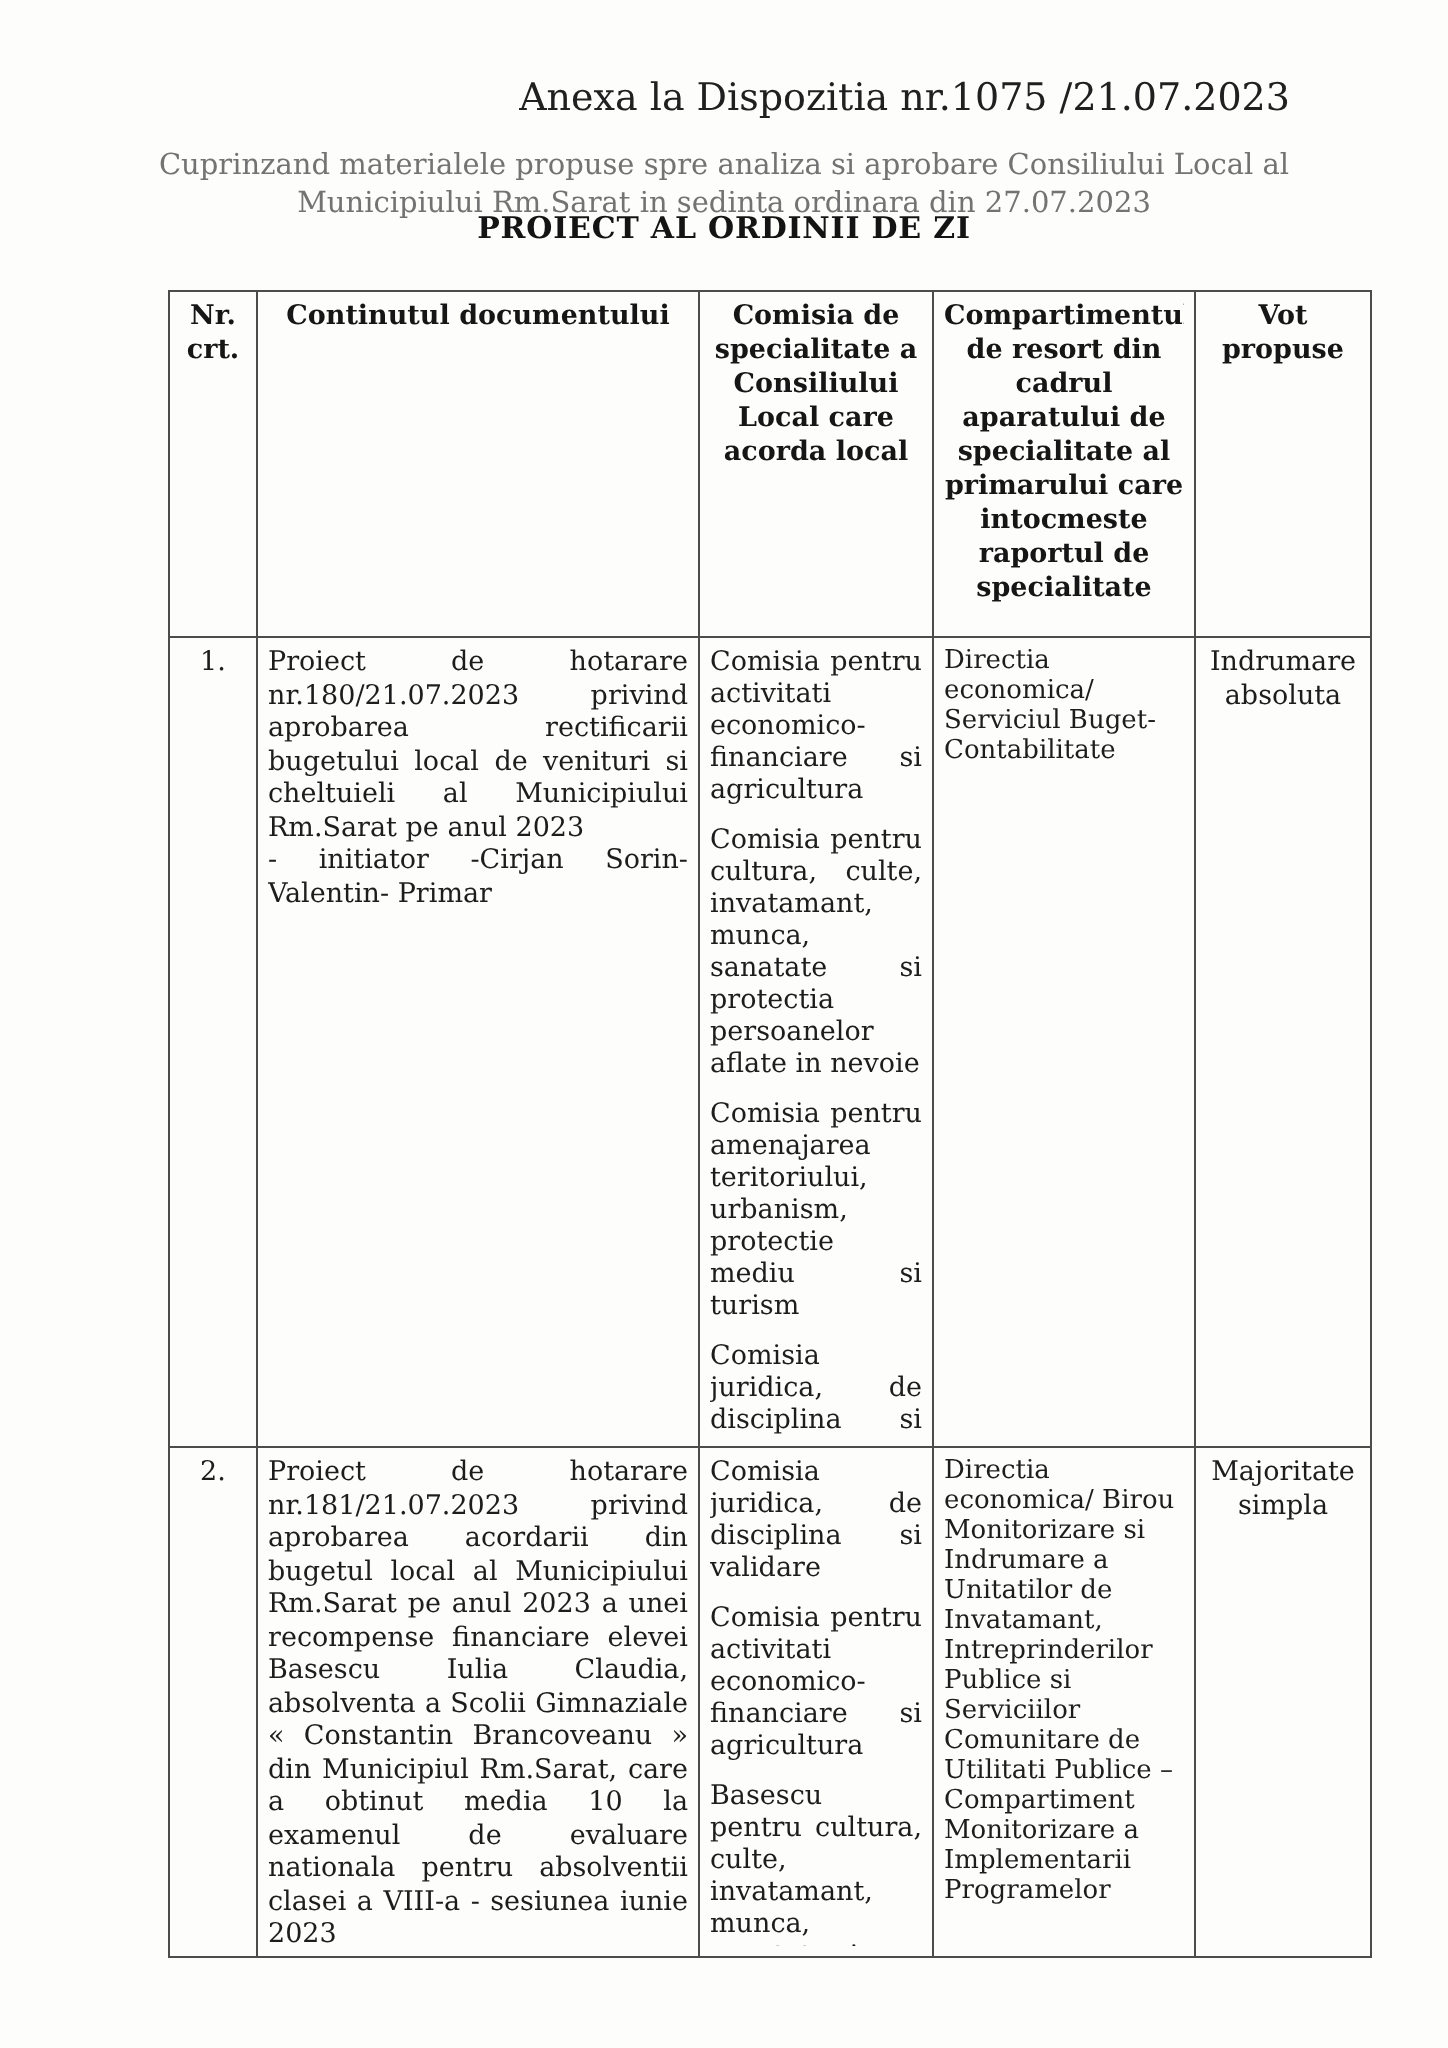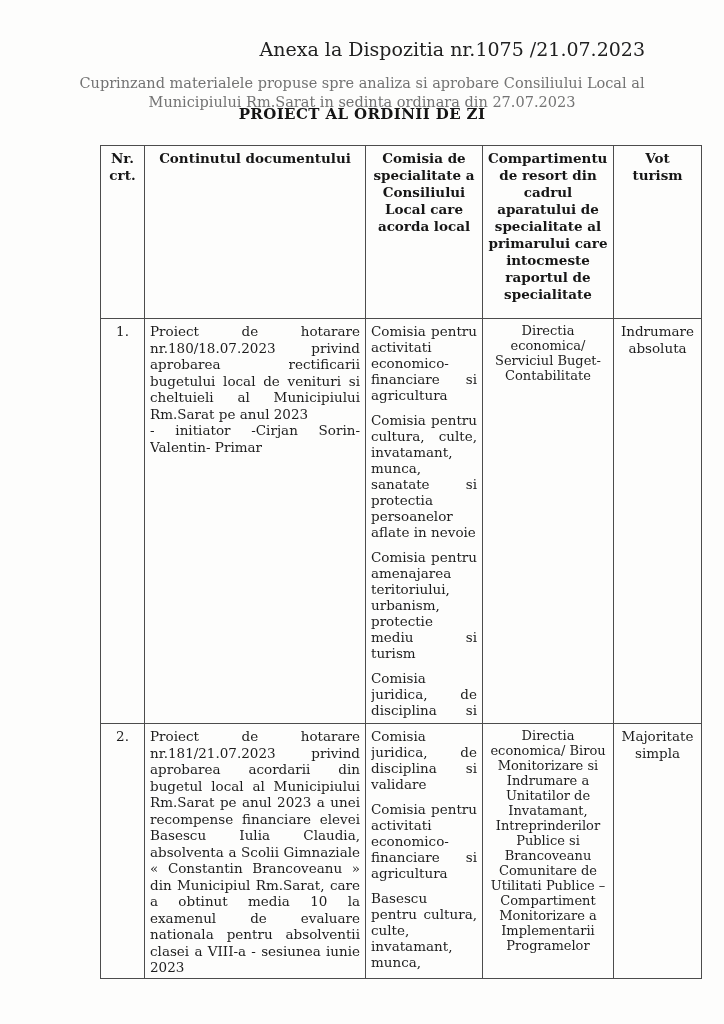--- a/index.html
+++ b/index.html
@@ -22,21 +22,21 @@
     position: absolute; top: 69px; left: 0; width: 100%;
     text-align: center; font-size: 15px; font-weight: bold;
     letter-spacing: 0.4px; color: #141414; margin-top: 36px;
   }
   .doc-subtitle {
     position: absolute; top: 74px; left: 0; width: 100%;
     text-align: center; font-size: 14.5px; line-height: 18.5px; color: #737373;
   }
 
   table.agenda {
-    position: absolute; top: 145px; left: 100px;
+    position: absolute; top: 145px; left: 84px;
     width: 601px; table-layout: fixed;
     border-collapse: collapse;
     font-size: 13.5px;
   }
   table.agenda col.c-nr   { width: 44px; }
   table.agenda col.c-doc  { width: 221px; }
   table.agenda col.c-com  { width: 117px; }
   table.agenda col.c-dep  { width: 131px; }
   table.agenda col.c-vot  { width: 88px; }
 
@@ -58,21 +58,21 @@
   .cw { overflow: hidden; }
   tr.r-head .cw { height: 163px; }
   tr.r-1 .cw    { height: 395px; }
   tr.r-2 .cw    { height: 245px; }
 
   td.nr  { text-align: center; }
   td.doc { }
   td.doc p { text-align: justify; line-height: 16.5px; margin: 0; }
   td.com p { text-align: justify; line-height: 16px; margin: 0; }
   td.com p + p { margin-top: 9px; }
-  td.dep { text-align: center; font-size: 13px; line-height: 15px; padding: 4px 8px; margin-left: 28px; }
+  td.dep { font-size: 13px; line-height: 15px; padding: 4px 8px; margin-left: 28px; }
   td.vot { text-align: center; line-height: 16.5px; }
 </style>
 </head>
 <body>
 
 <div class="page">
 
   <div class="annex-line">Anexa la Dispozitia nr.1075 /21.07.2023</div>
 
   <div class="doc-title">PROIECT AL ORDINII DE ZI</div>
@@ -98,32 +98,32 @@
         <th>
           <div class="cw">Continutul documentului</div>
         </th>
         <th>
           <div class="cw">Comisia de specialitate a Consiliului Local care acorda local</div>
         </th>
         <th>
           <div class="cw">Compartimentul de resort din cadrul aparatului de specialitate al primarului care intocmeste raportul de specialitate</div>
         </th>
         <th>
-          <div class="cw">Vot turism</div>
+          <div class="cw">Vot propuse</div>
         </th>
       </tr>
     </thead>
     <tbody>
       <tr class="r-1">
         <td class="nr">
           <div class="cw">1.</div>
         </td>
         <td class="doc">
           <div class="cw">
-              <p>Proiect de hotarare nr.180/18.07.2023 privind aprobarea rectificarii bugetului local de venituri si cheltuieli al Municipiului Rm.Sarat pe anul 2023</p>
+              <p>Proiect de hotarare nr.180/21.07.2023 privind aprobarea rectificarii bugetului local de venituri si cheltuieli al Municipiului Rm.Sarat pe anul 2023</p>
               <p>- initiator -Cirjan Sorin-Valentin- Primar</p>
             </div>
         </td>
         <td class="com">
           <div class="cw">
               <p>Comisia pentru activitati economico-financiare si agricultura</p>
               <p>Comisia pentru cultura, culte, invatamant, munca, sanatate si protectia persoanelor aflate in nevoie</p>
               <p>Comisia pentru amenajarea teritoriului, urbanism, protectie mediu si turism</p>
               <p>Comisia juridica, de disciplina si validare</p>
             </div>
@@ -145,21 +145,21 @@
             </div>
         </td>
         <td class="com">
           <div class="cw">
               <p>Comisia juridica, de disciplina si validare</p>
               <p>Comisia pentru activitati economico-financiare si agricultura</p>
               <p>Basescu pentru cultura, culte, invatamant, munca, sanatate si</p>
             </div>
         </td>
         <td class="dep">
-          <div class="cw">Directia economica/ Birou Monitorizare si Indrumare a Unitatilor de Invatamant, Intreprinderilor Publice si Brancoveanu Comunitare de Utilitati Publice – Compartiment Monitorizare a Implementarii Programelor</div>
+          <div class="cw">Directia economica/ Birou Monitorizare si Indrumare a Unitatilor de Invatamant, Intreprinderilor Publice si Serviciilor Comunitare de Utilitati Publice – Compartiment Monitorizare a Implementarii Programelor</div>
         </td>
         <td class="vot">
           <div class="cw">Majoritate simpla</div>
         </td>
       </tr>
     </tbody>
   </table>
 
 </div>
 

